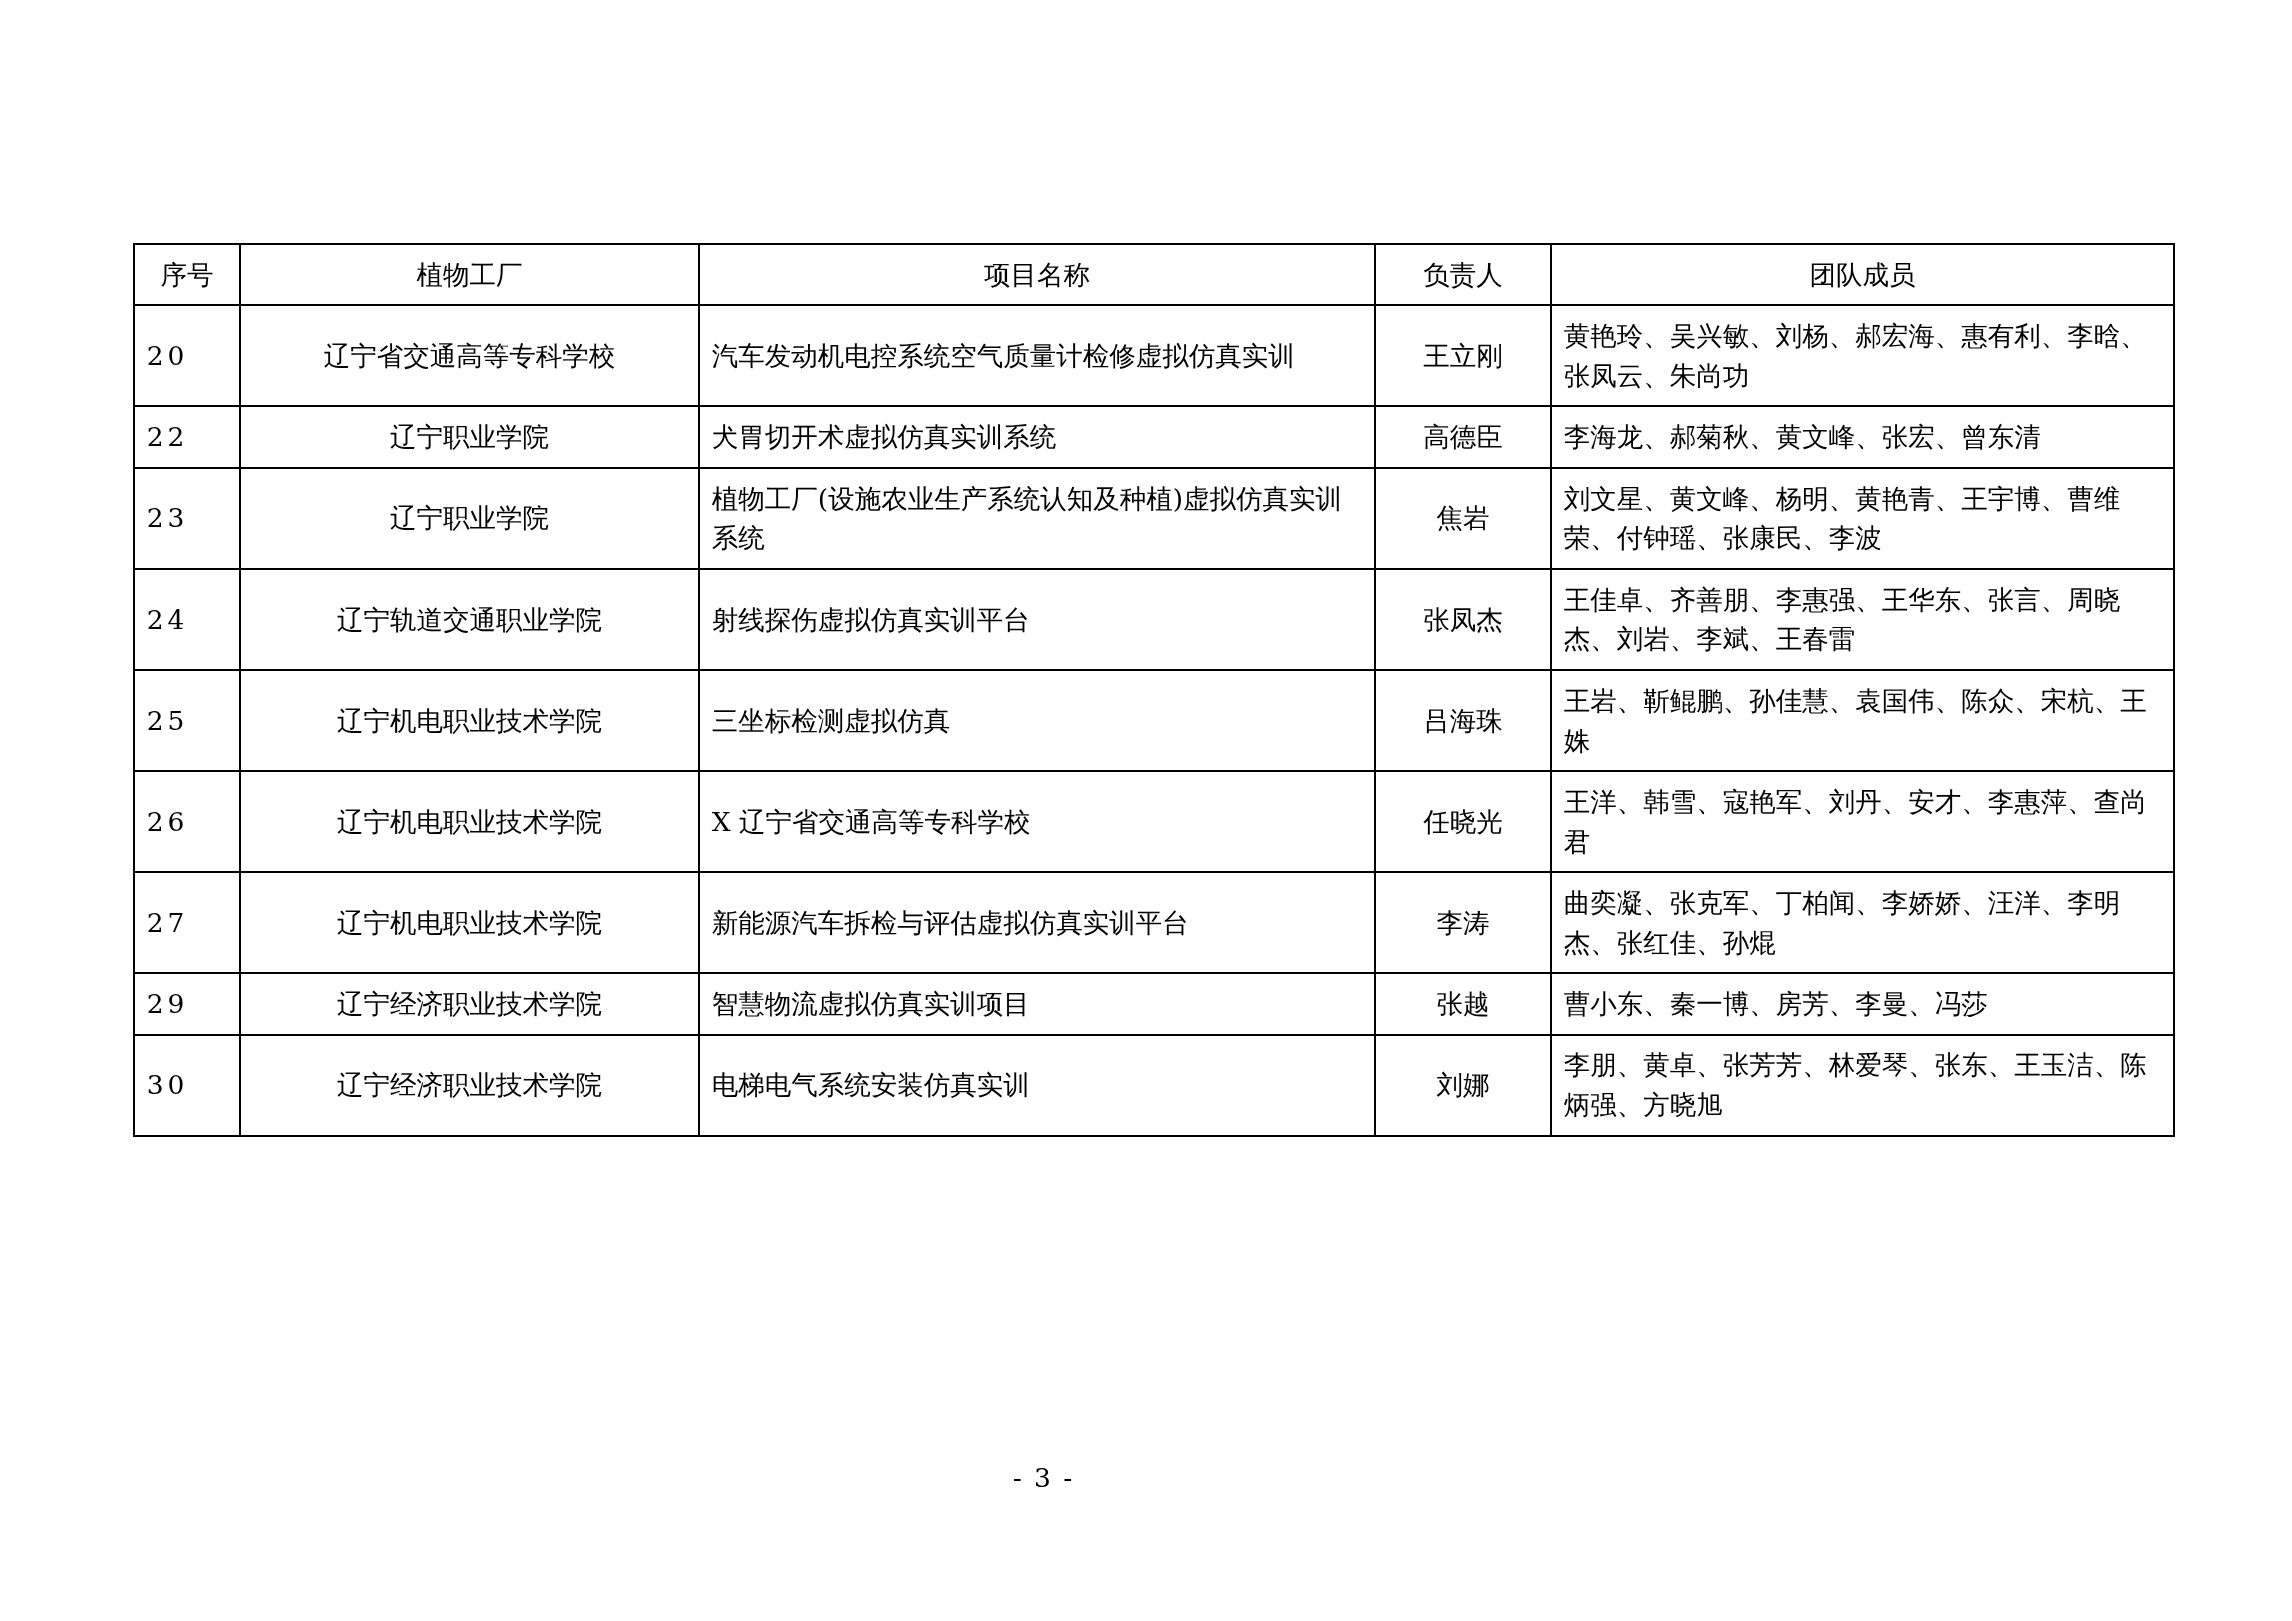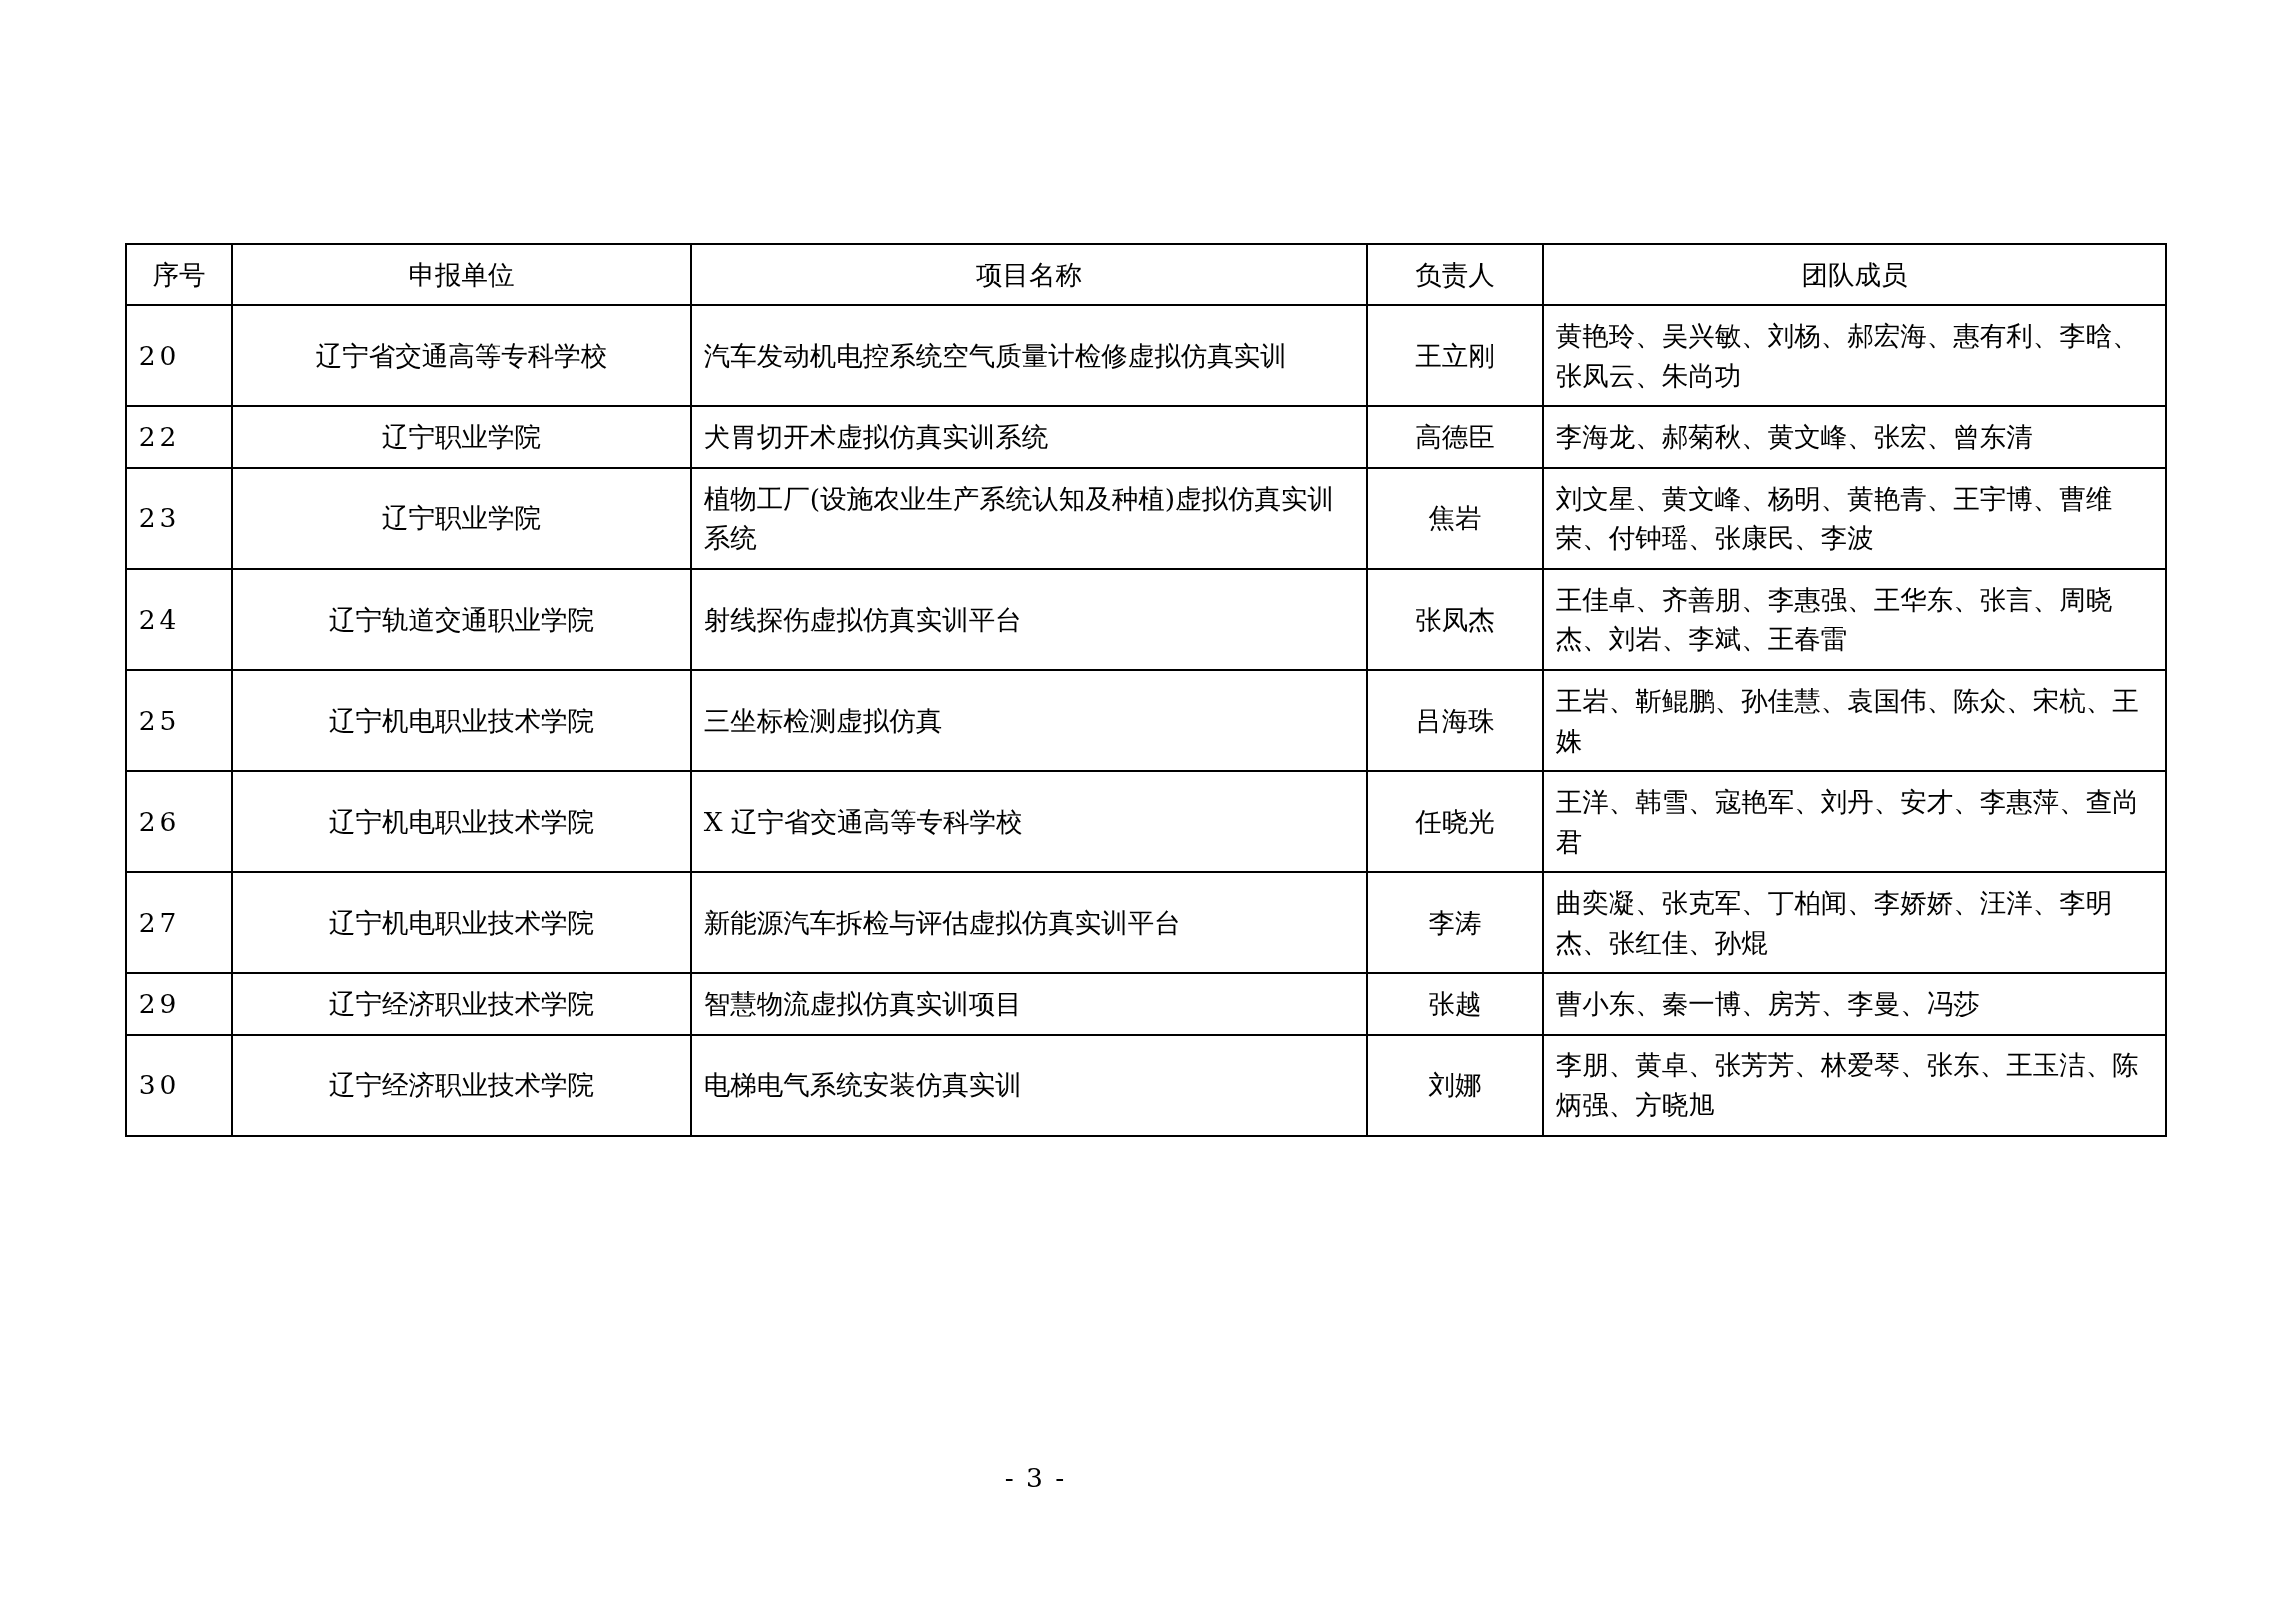--- a/index.html
+++ b/index.html
@@ -9,21 +9,21 @@
   }
   body {
     width: 2293px;
     height: 1621px;
     font-family: "DejaVu Serif", "Liberation Serif", serif;
     color: #000000;
     position: relative;
   }
   .page {
     position: absolute;
-    top: 0; left: 0;
+    top: 0; left: 8px;
     width: 2071px;
     height: 1621px;
     box-sizing: border-box;
   }
   .table-wrap {
     position: absolute;
     left: 125px;
     top: 243px;
     width: 2041px;
   }
@@ -88,21 +88,21 @@
       <colgroup>
         <col class="c-idx">
         <col class="c-unit">
         <col class="c-proj">
         <col class="c-lead">
         <col class="c-team">
       </colgroup>
       <thead>
         <tr>
           <th>序号</th>
-          <th>申报单位</th>
+          <th>植物工厂</th>
           <th>项目名称</th>
           <th>负责人</th>
           <th>团队成员</th>
         </tr>
       </thead>
       <tbody>
         <tr>
           <td class="idx">20</td>
           <td class="unit">辽宁省交通高等专科学校</td>
           <td class="proj">汽车发动机电控系统空气质量计检修虚拟仿真实训</td>

